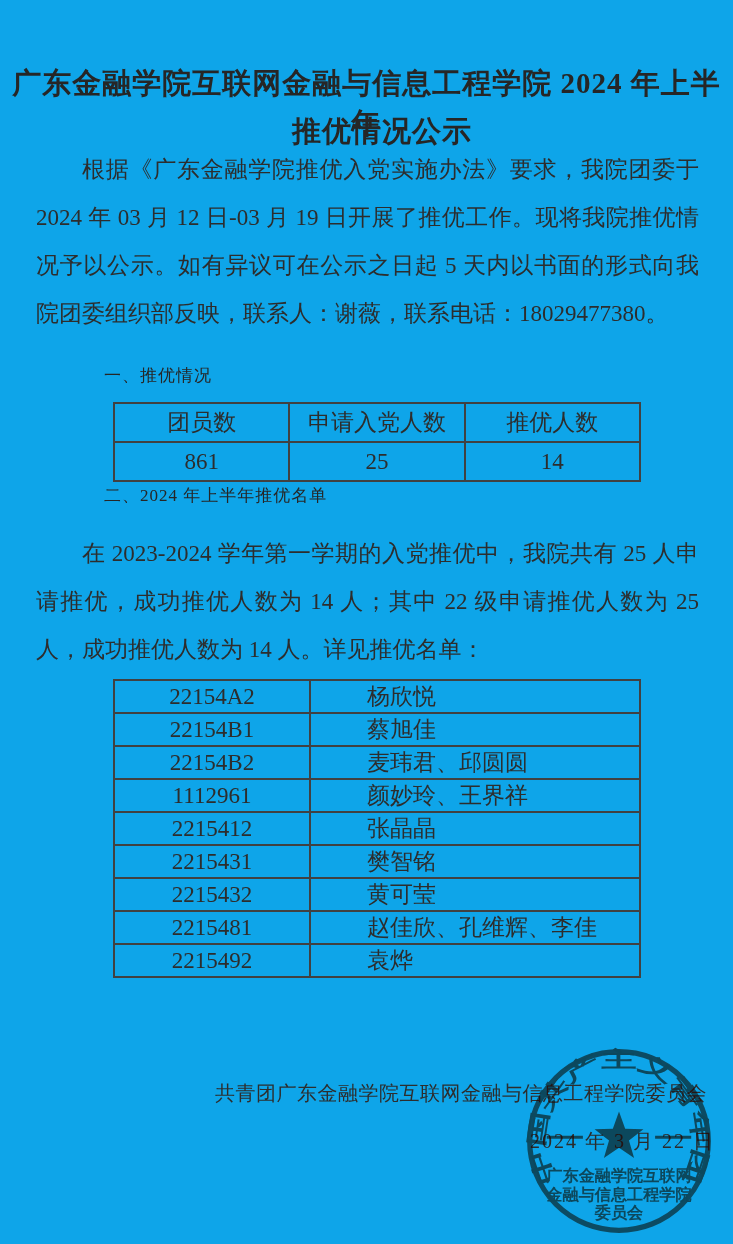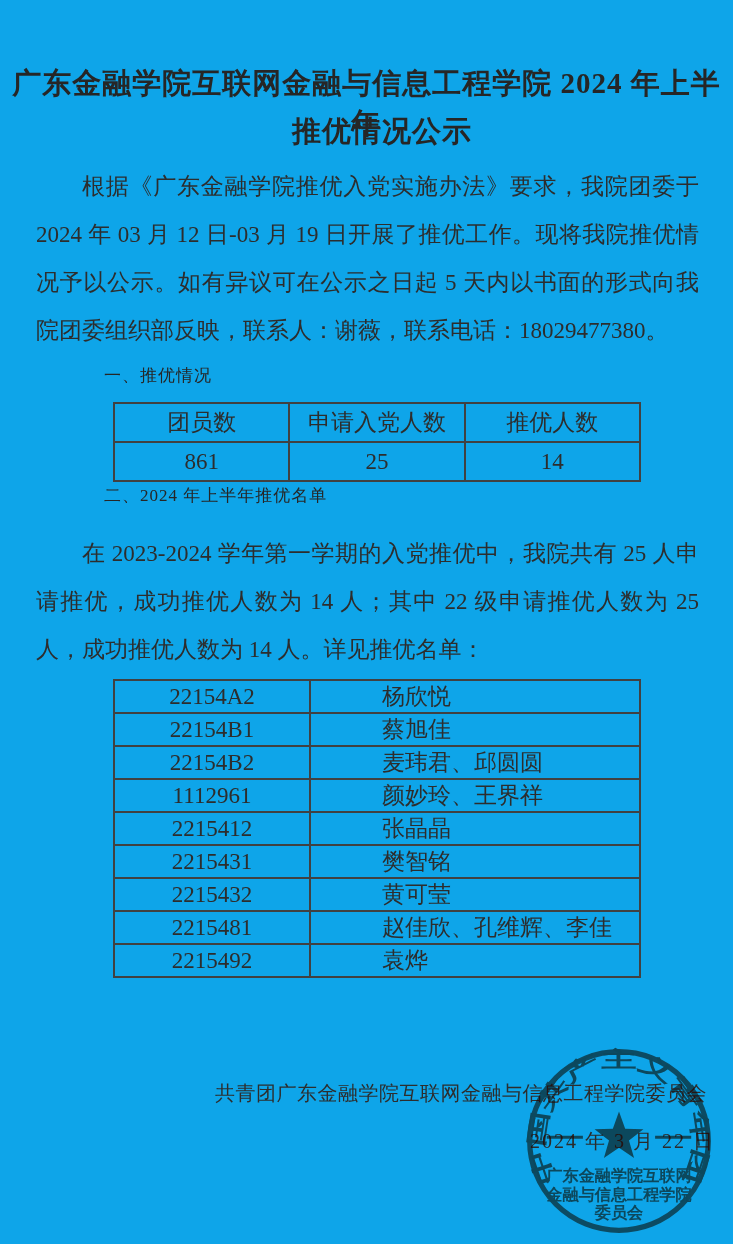--- a/index.html
+++ b/index.html
@@ -30,21 +30,21 @@
   .para {
     position: absolute;
     left: 36px;
     width: 663px;
     font-size: 23px;
     line-height: 48px;
     text-align: justify;
     text-indent: 2em;
     color: #2d2d2d;
   }
-  .intro { top: 163px; }
+  .intro { top: 146px; }
   .para2 { top: 530px; }
   .section-heading {
     position: absolute;
     left: 104px;
     font-size: 17px;
     font-weight: normal;
     color: #262626;
     letter-spacing: 1px;
   }
   .h1 { top: 364px; }
@@ -67,21 +67,21 @@
   .roster-table { top: 679px; }
   .roster-table td {
     border: 2px solid #414141;
     height: 20px;
   }
   .roster-table td.col-id {
     width: 196px;
     text-align: center;
   }
   .roster-table td.col-names {
-    padding-left: 71px;
+    padding-left: 56px;
     text-align: left;
     margin-top: 40px;
   }
   .signature {
     position: absolute;
     top: 1080px;
     right: 26px;
     font-size: 20px;
     letter-spacing: 0.5px;
     color: #2d2d2d;

